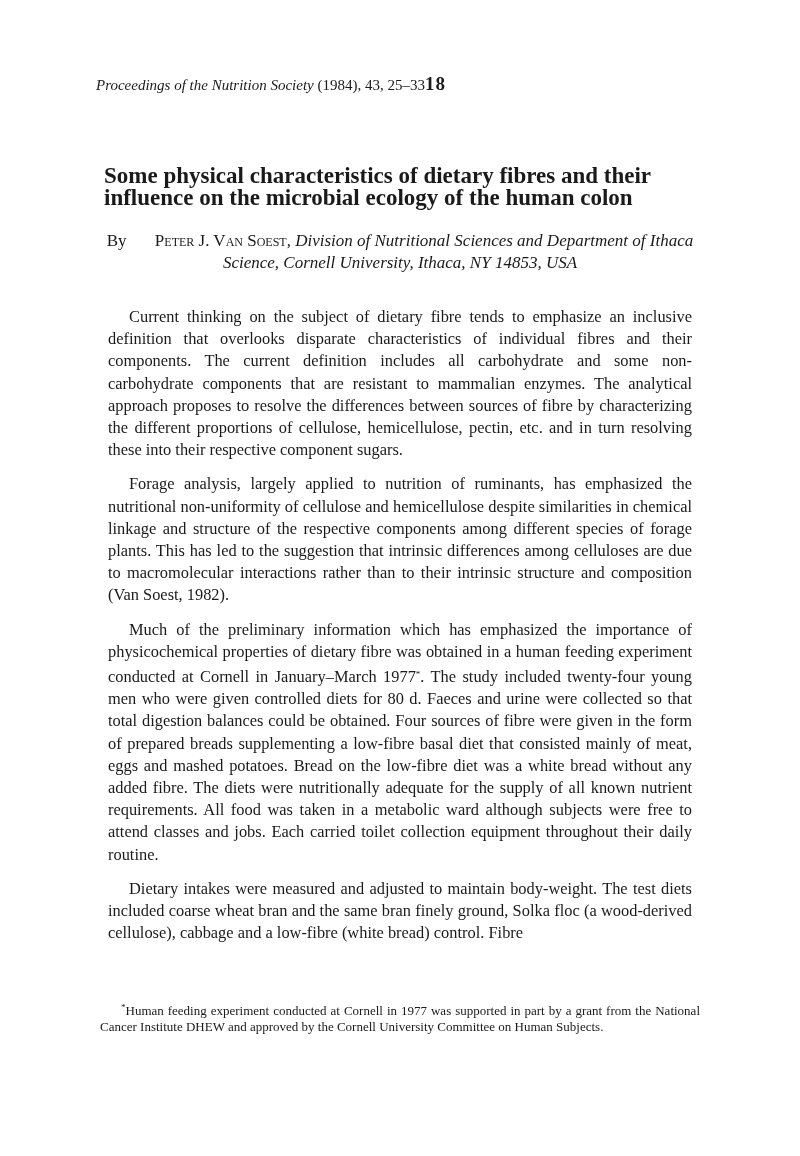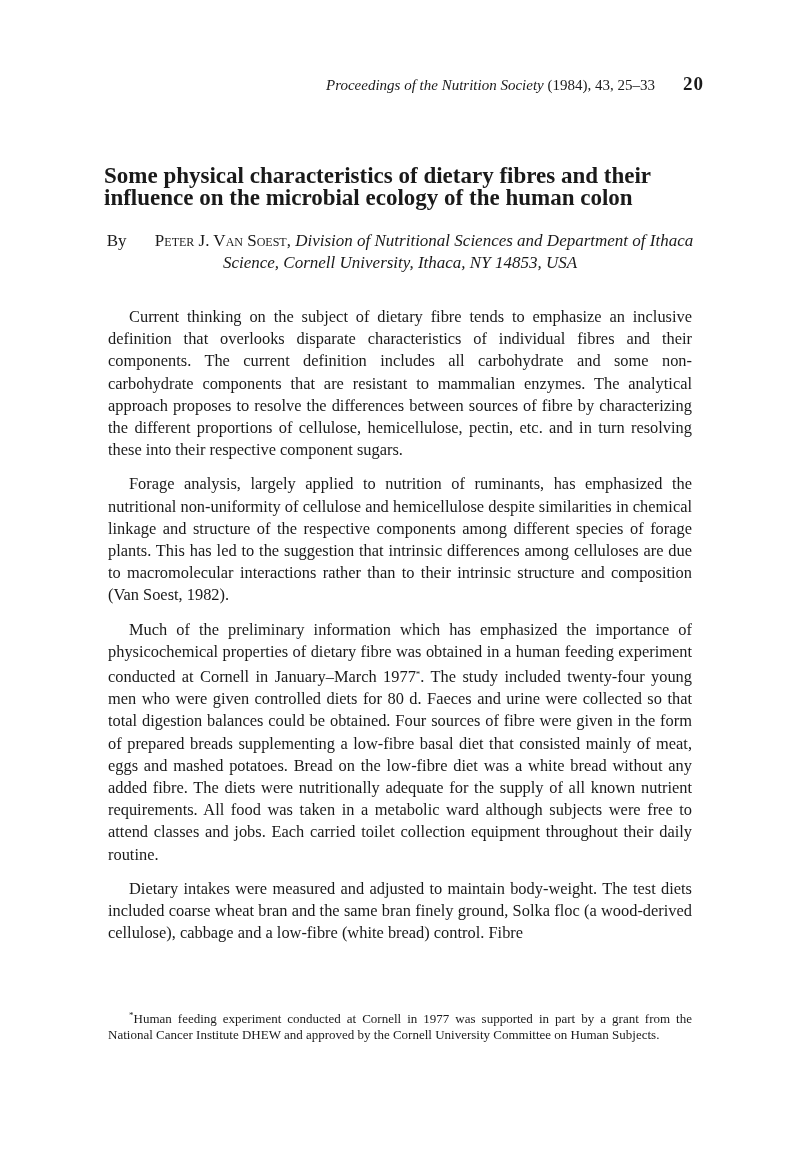--- a/index.html
+++ b/index.html
@@ -4,23 +4,22 @@
 <style>
   html, body { margin: 0; padding: 0; background: #ffffff; }
   body {
     width: 800px; height: 1156px; position: relative; overflow: hidden;
     font-family: "Liberation Serif", "DejaVu Serif", serif;
     color: #1a1a1a;
   }
   .page { position: absolute; left: 96px; top: 0; width: 608px; }
   .running-head {
     position: absolute; top: 73px; left: 0; width: 608px;
-    display: flex; justify-content: flex-end; align-items: baseline;
+    display: flex; justify-content: flex-start; align-items: baseline;
     font-size: 15px;
-    gap: 28px;
   }
   .running-head .journal { font-style: italic; }
   .running-head .page-no { font-size: 19px; font-weight: bold; letter-spacing: 1px; }
   .title {
     position: absolute; top: 165px; left: 8px; width: 608px;
     text-align: left; font-weight: bold; font-size: 23px; line-height: 22px;
   }
   .byline {
     position: absolute; top: 230px; left: 0; width: 608px;
     text-align: center; font-size: 17px; line-height: 22px;
@@ -33,31 +32,31 @@
   }
   .body-text p { margin: 12px; text-indent: 21px; }
   .section-heading {
     text-align: center; font-style: italic; font-size: 16.5px;
     margin: 12px 0 1px 0; line-height: 22px;
   }
   .footnote {
     position: absolute; top: 996px; left: 0; width: 608px;
     font-size: 13px; line-height: 15.5px; text-align: justify;
   }
-  .footnote p { margin: 12px; text-indent: 21px; }
+  .footnote p { margin: 4px; text-indent: 21px; }
   sup { font-size: 9px; vertical-align: 5px; }
 </style>
 </head>
 <body>
 
 <div class="page">
 
   <div class="running-head">
     <span><span class="journal">Proceedings of the Nutrition Society</span><span> (1984), 43, 25–33</span></span>
-    <span class="page-no">20</span>
+    <span class="page-no">18</span>
   </div>
 
   <div class="title">Some physical characteristics of dietary fibres and their influence on the microbial ecology of the human colon</div>
 
   <div class="byline"><span>By </span><span class="sc">Peter J. Van Soest</span><span>, </span><span class="it">Division of Nutritional Sciences and Department of Ithaca Science, Cornell University, Ithaca, NY 14853, USA</span></div>
 
   <div class="body-text">
     <p>Current thinking on the subject of dietary fibre tends to emphasize an inclusive definition that overlooks disparate characteristics of individual fibres and their components. The current definition includes all carbohydrate and some non-carbohydrate components that are resistant to mammalian enzymes. The analytical approach proposes to resolve the differences between sources of fibre by characterizing the different proportions of cellulose, hemicellulose, pectin, etc. and in turn resolving these into their respective component sugars.</p>
     <p>Forage analysis, largely applied to nutrition of ruminants, has emphasized the nutritional non-uniformity of cellulose and hemicellulose despite similarities in chemical linkage and structure of the respective components among different species of forage plants. This has led to the suggestion that intrinsic differences among celluloses are due to macromolecular interactions rather than to their intrinsic structure and composition (Van Soest, 1982).</p>
 

